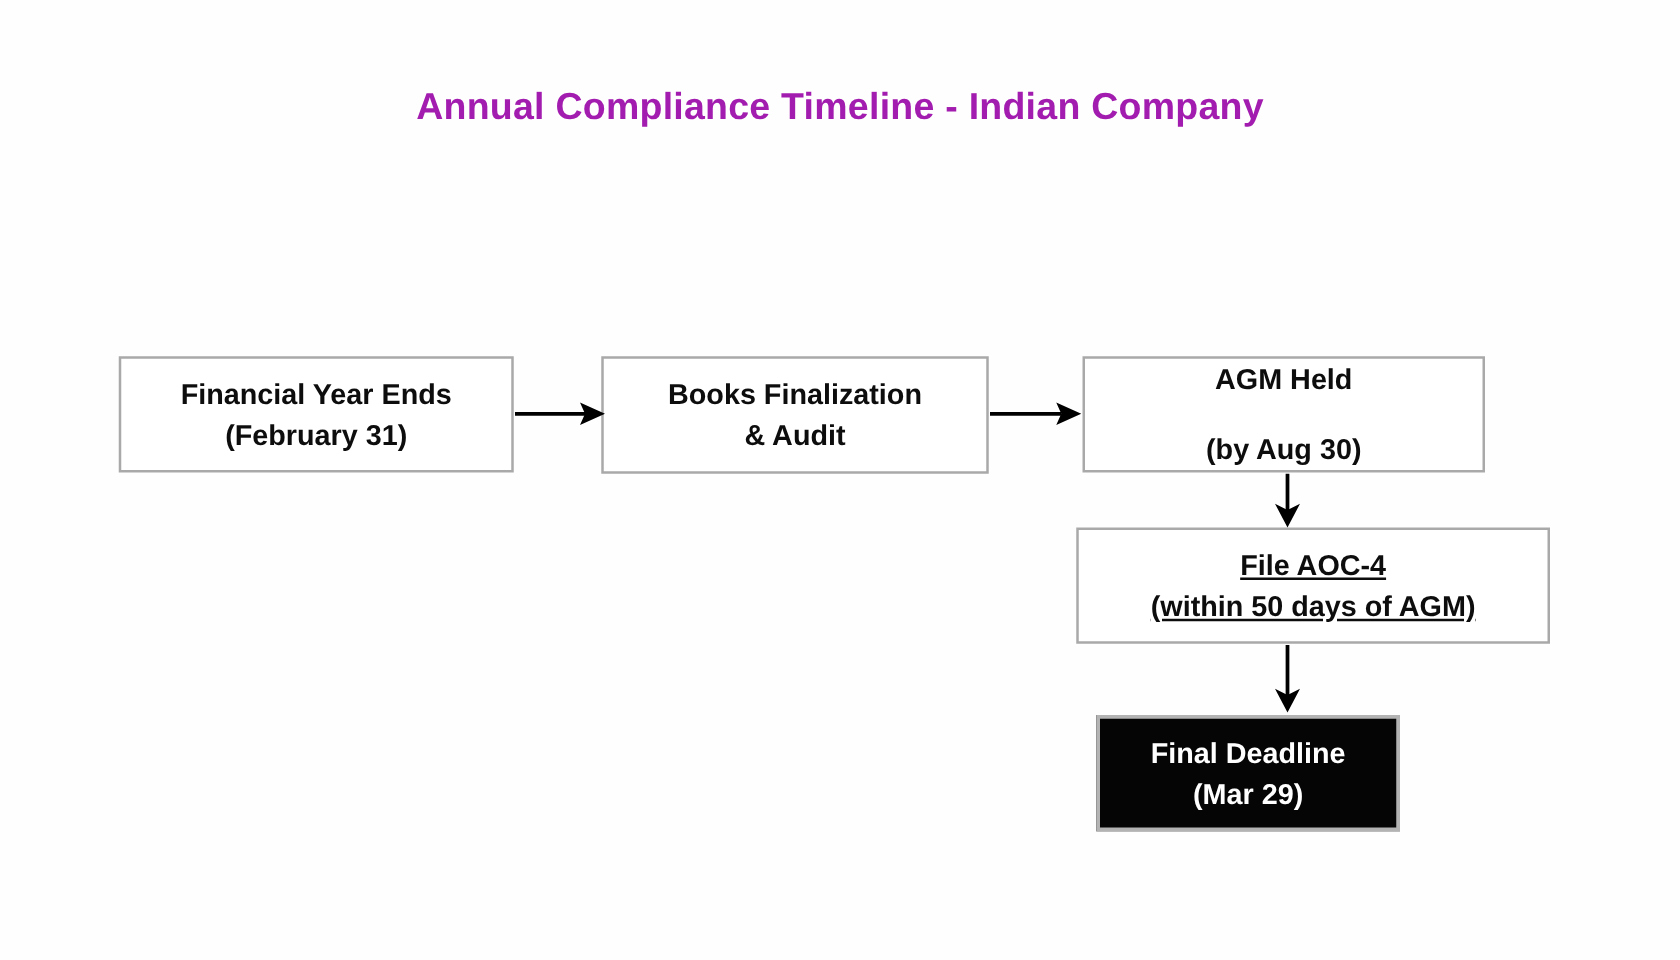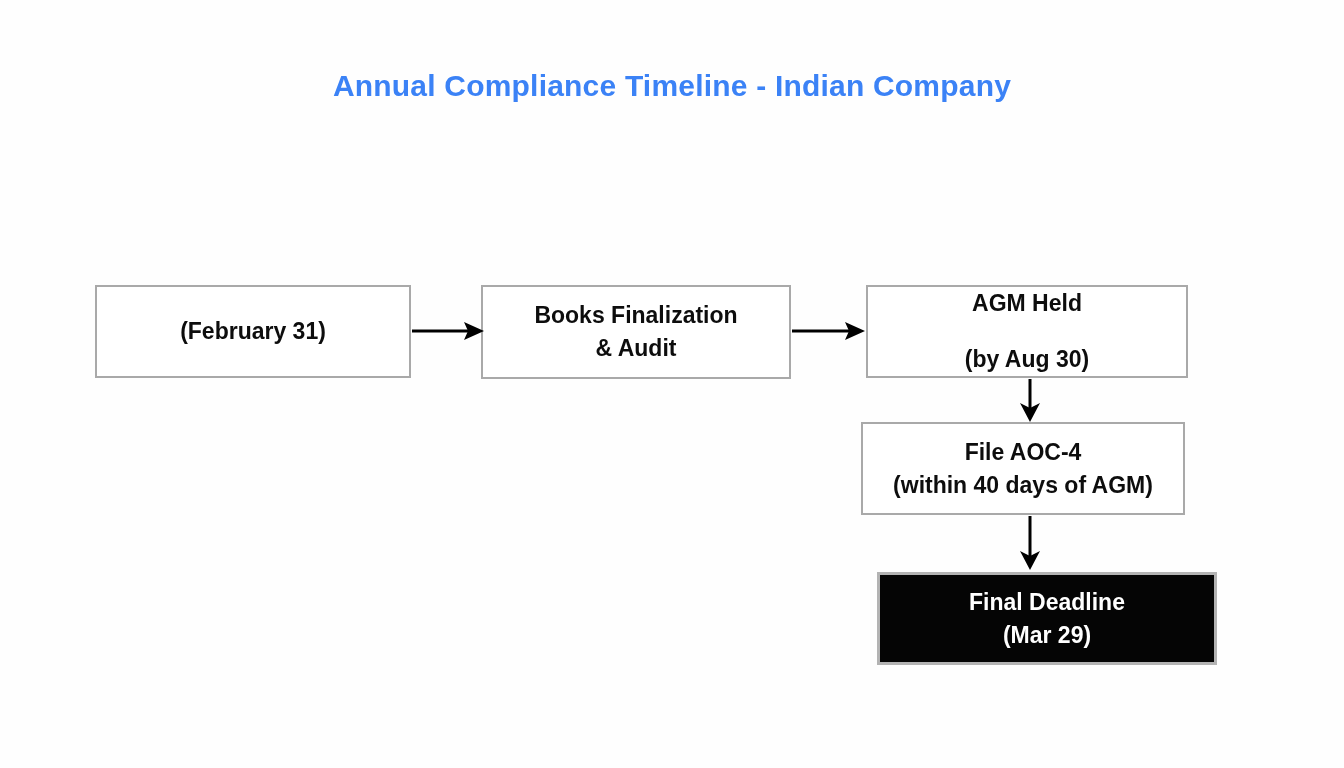--- a/index.html
+++ b/index.html
@@ -20,21 +20,21 @@
 
   
   #diagram-title {
     position: absolute;
     left: 0;
     top: 66px;
     width: 1344px;
     text-align: center;
     font-size: 30px;
     font-weight: bold;
-    color: #3b82f6;
+    color: #a21caf;
     letter-spacing: 0.2px;
     line-height: 40px;
     white-space: nowrap;
   }
 
   
   .node {
     position: absolute;
     box-sizing: border-box;
     border: 2px solid #a9a9a9;
@@ -57,57 +57,58 @@
   .node.dark {
     background: #050505;
     color: #ffffff;
     border: 3px solid #b3b3b3;
   }
 
   
   #node-fy-end       { left: 95px;  top: 285px; width: 316px; height: 93px; }
   #node-books        { left: 481px; top: 285px; width: 310px; height: 94px; }
   #node-agm          { left: 866px; top: 285px; width: 322px; height: 93px; justify-content: space-between; }
-  #node-aoc4         { left: 861px; top: 422px; width: 324px; height: 93px; }
-  #node-final        { left: 877px; top: 572px; width: 340px; height: 93px; }
+  #node-aoc4         { left: 861px; top: 422px; width: 379px; height: 93px; text-decoration: underline; }
+  #node-final        { left: 877px; top: 572px; width: 243px; height: 93px; }
 
   
   #arrow-layer {
     position: absolute;
     left: 0;
     top: 0;
     width: 1344px;
     height: 768px;
     pointer-events: none;
   }
 </style>
 </head>
 <body>
 
 <div id="canvas">
 
   <div id="diagram-title">Annual Compliance Timeline - Indian Company</div>
 
   <div class="node" id="node-fy-end">
+    <span class="line1">Financial Year Ends</span>
     <span class="line2">(February 31)</span>
   </div>
 
   <div class="node" id="node-books">
     <span class="line1">Books Finalization</span>
     <span class="line2">&amp; Audit</span>
   </div>
 
   <div class="node" id="node-agm">
     <span class="line1">AGM Held</span>
     <span class="line2">(by Aug 30)</span>
   </div>
 
   <div class="node" id="node-aoc4">
     <span class="line1">File AOC-4</span>
-    <span class="line2">(within 40 days of AGM)</span>
+    <span class="line2">(within 50 days of AGM)</span>
   </div>
 
   <div class="node dark" id="node-final">
     <span class="line1">Final Deadline</span>
     <span class="line2">(Mar 29)</span>
   </div>
 
   <svg id="arrow-layer" viewBox="0 0 1344 768">
 
     <g>

